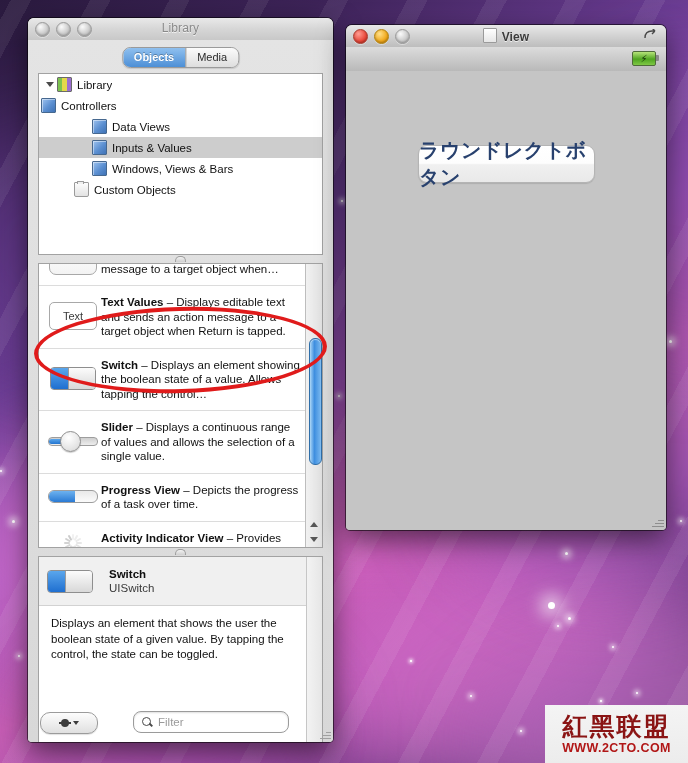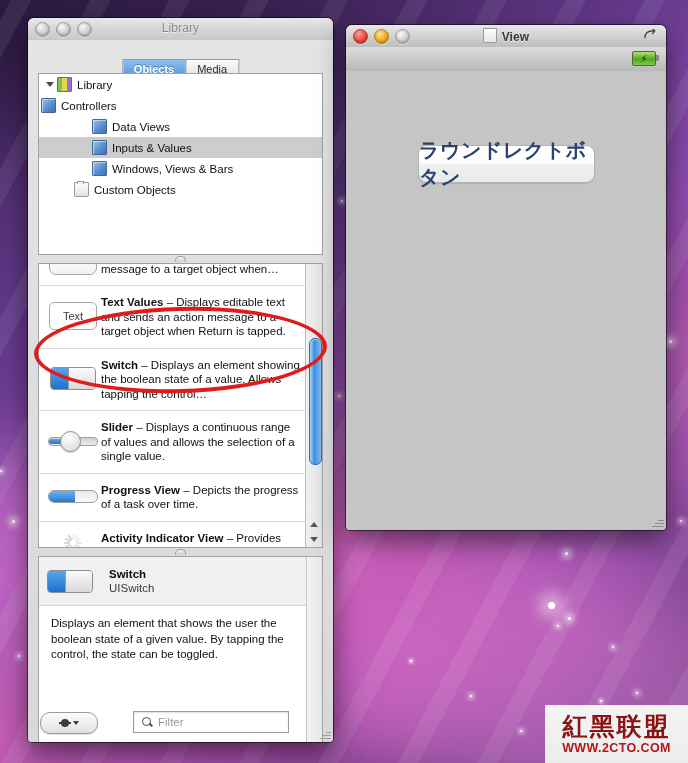--- a/index.html
+++ b/index.html
@@ -29,22 +29,22 @@
   .lights{position:absolute;left:7px;top:4px;display:flex;gap:6px;}
   .lt{width:13px;height:13px;border-radius:50%;box-shadow:inset 0 -1px 2px rgba(0,0,0,.25),0 1px 0 rgba(255,255,255,.4);}
   .lt.off{background:radial-gradient(circle at 35% 30%,#fafafa,#c9c9c9 60%,#adadad);border:1px solid #9a9a9a;}
   .lt.red{background:radial-gradient(circle at 35% 30%,#ff9d93,#e9483a 60%,#b32c20);border:1px solid #a8392c;}
   .lt.yel{background:radial-gradient(circle at 35% 30%,#ffe08a,#f0a81c 60%,#c07c09);border:1px solid #b1800d;}
 
   
   #library{left:28px;top:18px;width:305px;height:724px;background:#ededed;}
   #lib-body{position:absolute;left:0;right:0;top:22px;bottom:0;
             background:linear-gradient(to bottom,#e4e4e4,#d8d8d8);}
-  .segctl{position:absolute;top:19px;left:50%;transform:translateX(-50%);
-          display:flex;border:1px solid #9a9a9a;border-radius:0;overflow:hidden;
+  .segctl{position:absolute;top:7px;left:50%;transform:translateX(-50%);
+          display:flex;border:1px solid #9a9a9a;border-radius:8px;overflow:hidden;
           box-shadow:0 1px 1px rgba(0,0,0,.12);height:19px;}
   .seg{font-size:11px;padding:0 11px;line-height:19px;cursor:default;
        background:linear-gradient(to bottom,#fbfbfb,#dedede);color:#2b2b2b;}
   .seg + .seg{border-left:1px solid #9a9a9a;}
   .seg.sel{background:linear-gradient(to bottom,#8fc0ef,#4d8fd6);color:#fff;
            text-shadow:0 -1px 0 rgba(0,0,0,.3);font-weight:bold;}
 
   
   #tree{position:absolute;left:10px;right:10px;top:33px;height:180px;
         background:#fff;border:1px solid #a2a2a2;overflow:hidden;}
@@ -130,21 +130,21 @@
   .gearbtn{position:absolute;left:12px;top:8px;width:56px;height:20px;border-radius:10px;
            border:1px solid #9b9b9b;background:linear-gradient(to bottom,#fdfdfd,#e0e0e0);
            display:flex;align-items:center;justify-content:center;gap:2px;
            box-shadow:0 1px 1px rgba(0,0,0,.12);}
   .gear{width:12px;height:12px;position:relative;}
   .gear:before{content:"";position:absolute;inset:2px;border-radius:50%;border:3px solid #3c3c3c;}
   .gear:after{content:"";position:absolute;left:0;top:5px;width:12px;height:2px;background:#3c3c3c;
               box-shadow:0 0 0 0 #3c3c3c;transform:rotate(0deg);}
   .gcaret{width:0;height:0;border-left:3px solid transparent;border-right:3px solid transparent;
           border-top:4px solid #3c3c3c;}
-  .filterfield{position:absolute;left:105px;top:7px;width:138px;height:20px;border-radius:0;
+  .filterfield{position:absolute;left:105px;top:7px;width:138px;height:20px;border-radius:8px;
                border:1px solid #9b9b9b;background:#fff;display:flex;align-items:center;padding:0 8px;
                box-shadow:inset 0 1px 2px rgba(0,0,0,.13);text-align:right;}
   .magnifier{width:11px;height:11px;position:relative;margin-right:5px;flex:none;}
   .magnifier:before{content:"";position:absolute;left:0;top:0;width:7px;height:7px;border-radius:50%;border:1.6px solid #4a4a4a;}
   .magnifier:after{content:"";position:absolute;left:7px;top:7px;width:4px;height:1.6px;background:#4a4a4a;transform:rotate(45deg);}
   .fplace{font-size:11.5px;color:#9a9a9a;}
   .resize{position:absolute;right:2px;bottom:2px;width:12px;height:12px;}
   .resize i{position:absolute;right:0;background:#a0a0a0;height:1px;}
 
   

